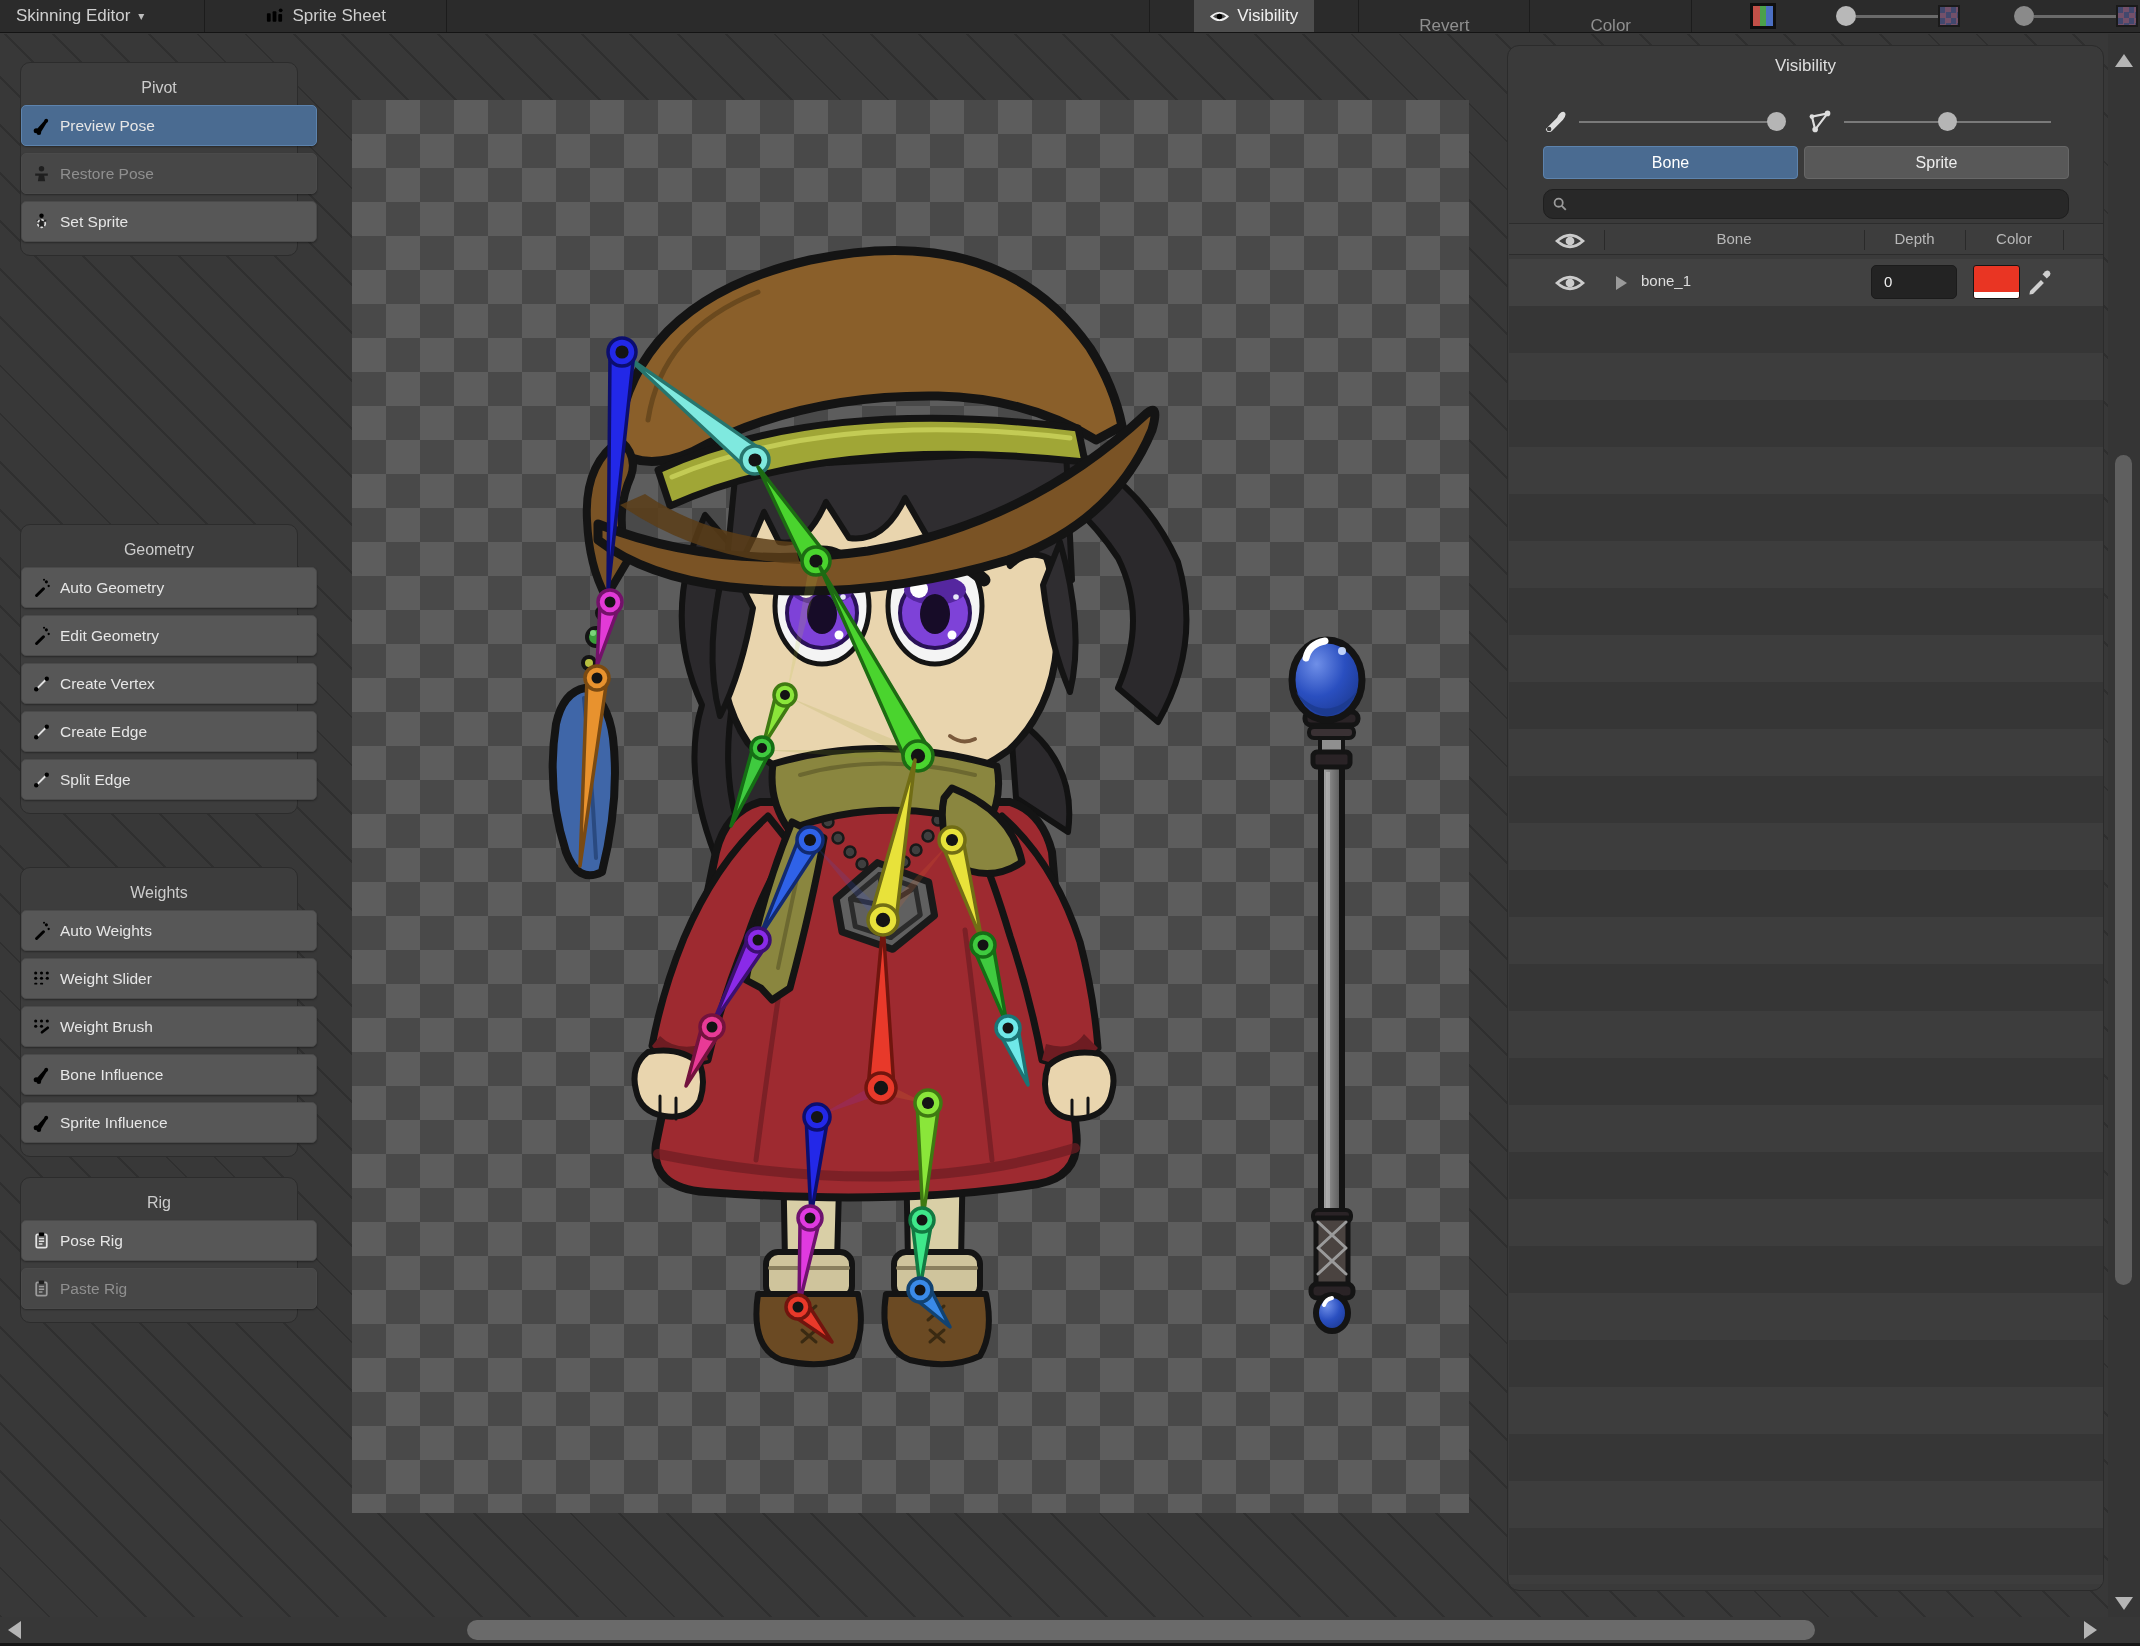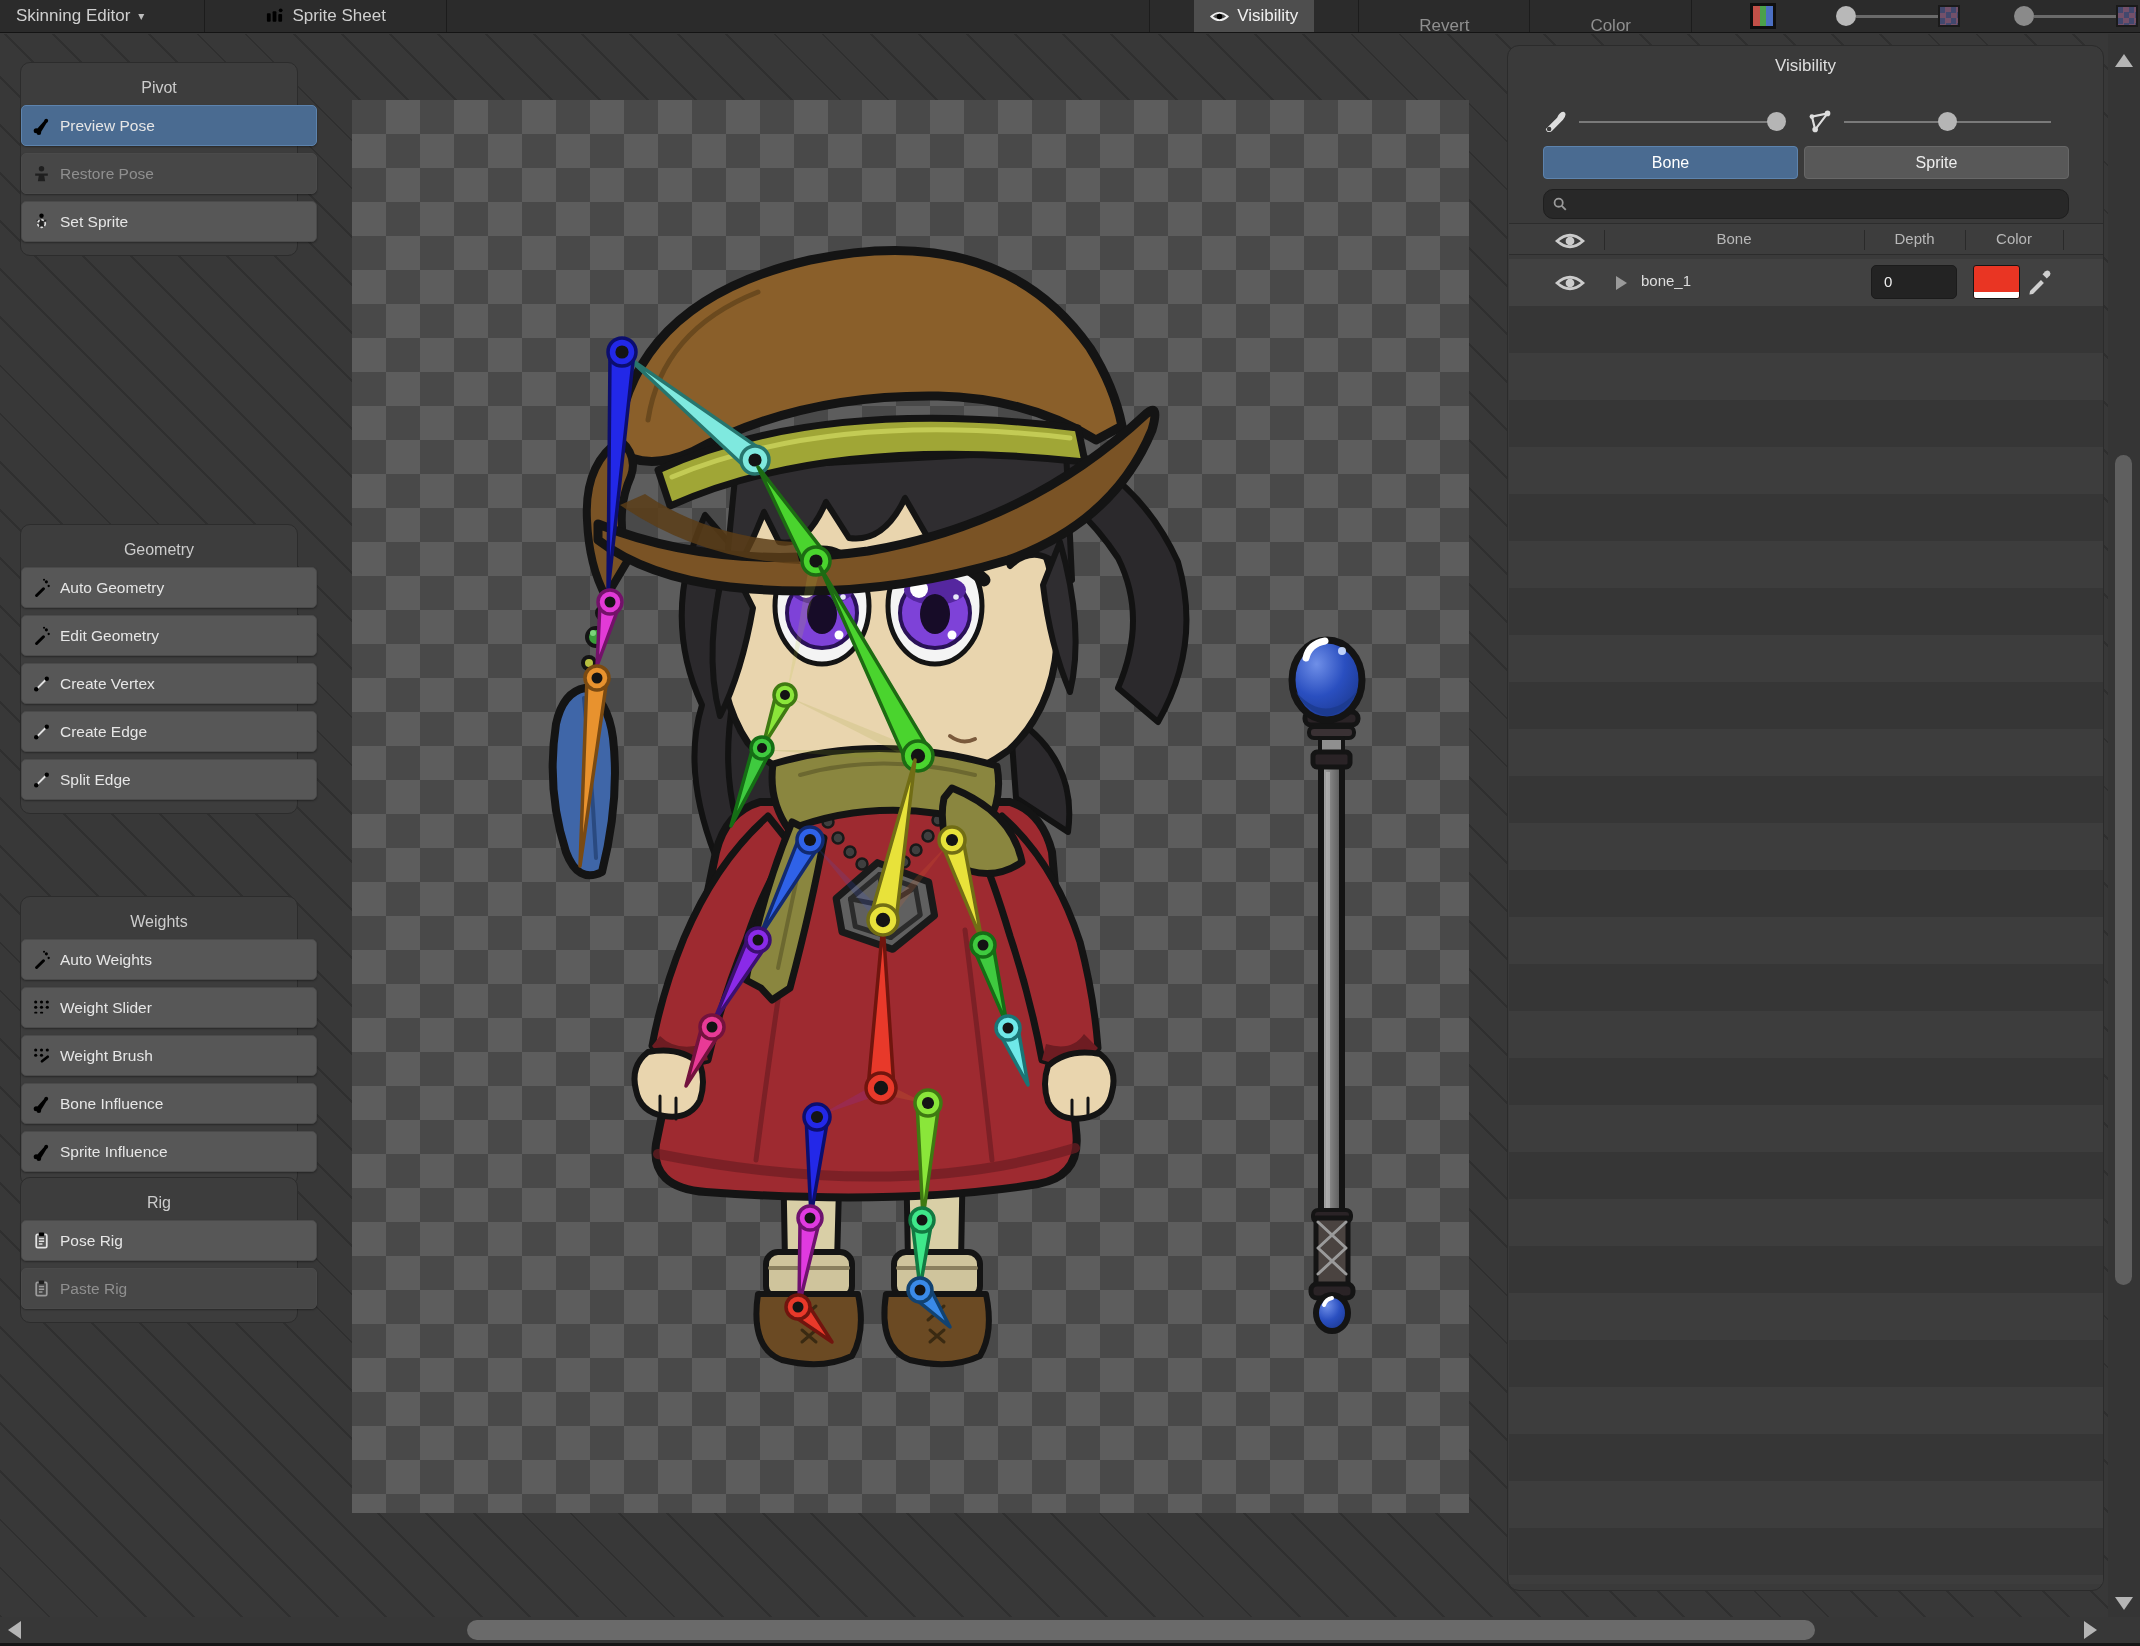--- a/index.html
+++ b/index.html
@@ -288,21 +288,21 @@
       <span>Create Edge</span>
     </div>
     <div class="tbtn">
       <svg class="bicon">
           <use href="#i-edge"></use>
         </svg>
       <span>Split Edge</span>
     </div>
   </div>
 
-  <div class="group-box" style="top:896px">
+  <div class="group-box" style="top:867px">
     <div class="group-title">Weights</div>
     <div class="tbtn">
       <svg class="bicon">
           <use href="#i-wand"></use>
         </svg>
       <span>Auto Weights</span>
     </div>
     <div class="tbtn">
       <svg class="bicon">
           <use href="#i-dots"></use>

